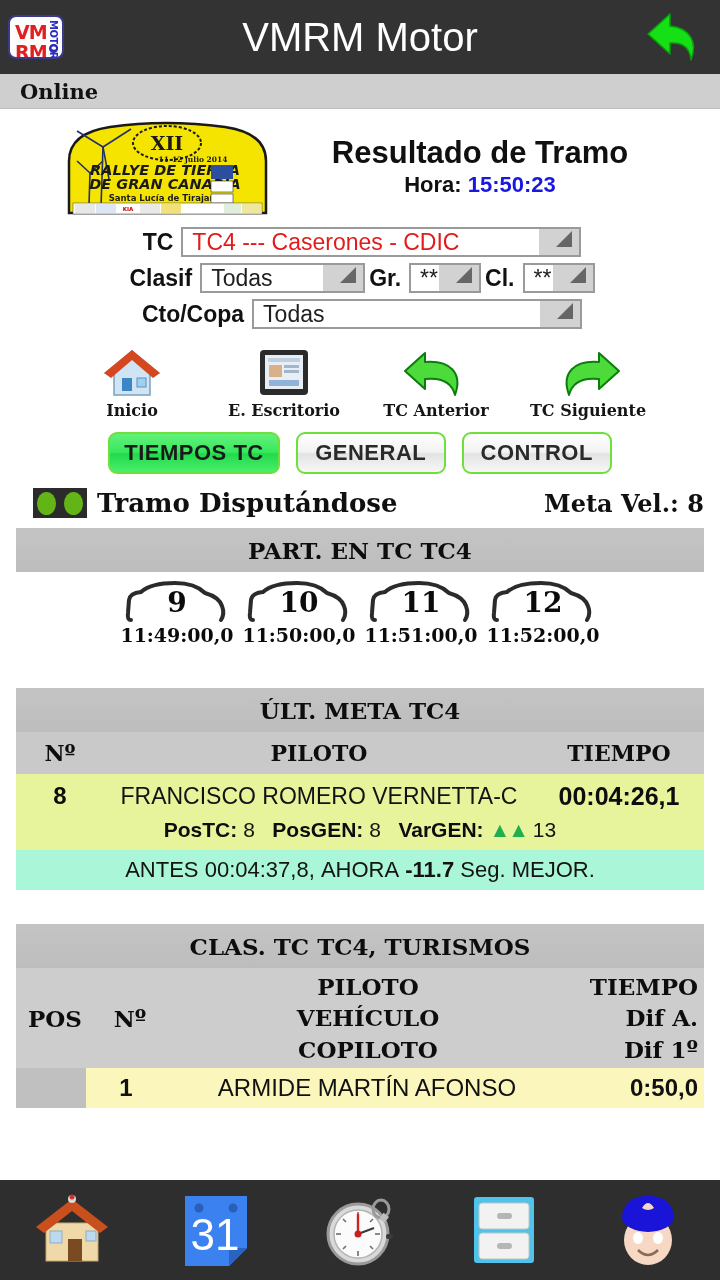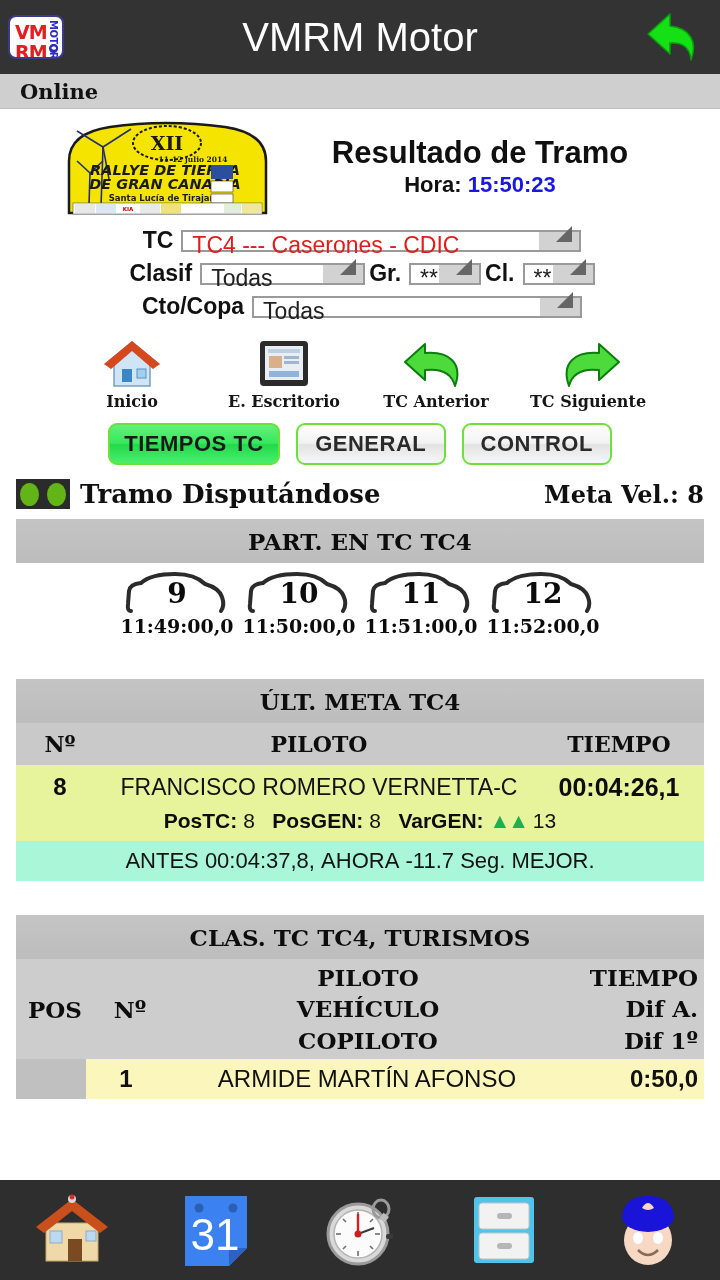--- a/index.html
+++ b/index.html
@@ -150,21 +150,21 @@
     font-size: 23px;
     font-weight: bold;
     color: #111;
     padding: 0 8px 0 4px;
     font-family: "Liberation Sans", sans-serif;
     white-space: nowrap;
   }
   .spinner {
     border: 2px solid #9a9a9a;
     background: #ffffff;
-    height: 22px;
+    height: 30px;
     display: flex;
     align-items: flex-start;
     box-sizing: border-box;
     position: relative;
   }
   .spinner .txt {
     flex: 1;
     padding-left: 9px;
     font-size: 23px;
     color: #202020;
@@ -247,21 +247,21 @@
   .tabbtn.active {
     background: linear-gradient(180deg,#62f07a 0%,#38e85e 48%,#23d94b 52%,#49ef6c 100%);
     color: #1a1a1a;
   }
 
   
   .statusline {
     display: flex;
     align-items: center;
     margin-top: 14px;
-    padding: 0 16px 0 16px;
+    padding: 0 16px 0 33px;
   }
   .lights {
     width: 54px;
     height: 30px;
     background: #2b2b2b;
     display: flex;
     align-items: center;
     justify-content: space-around;
     flex: none;
   }
@@ -387,21 +387,21 @@
   .rowB {
     background: #aaf6d8;
     height: 40px;
     display: flex;
     align-items: center;
     justify-content: center;
     font-size: 22px;
     font-family: "Liberation Sans", sans-serif;
     color: #131313;
   }
-  .rowB b { font-weight: normal; }
+  .rowB b { font-weight: bold; }
 
   
   .thead3 {
     background: #cdcdcd;
     display: flex;
     min-height: 100px;
     font-family: "DejaVu Serif", serif;
     font-weight: bold;
     font-size: 23px;
     color: #0d0d0d;

